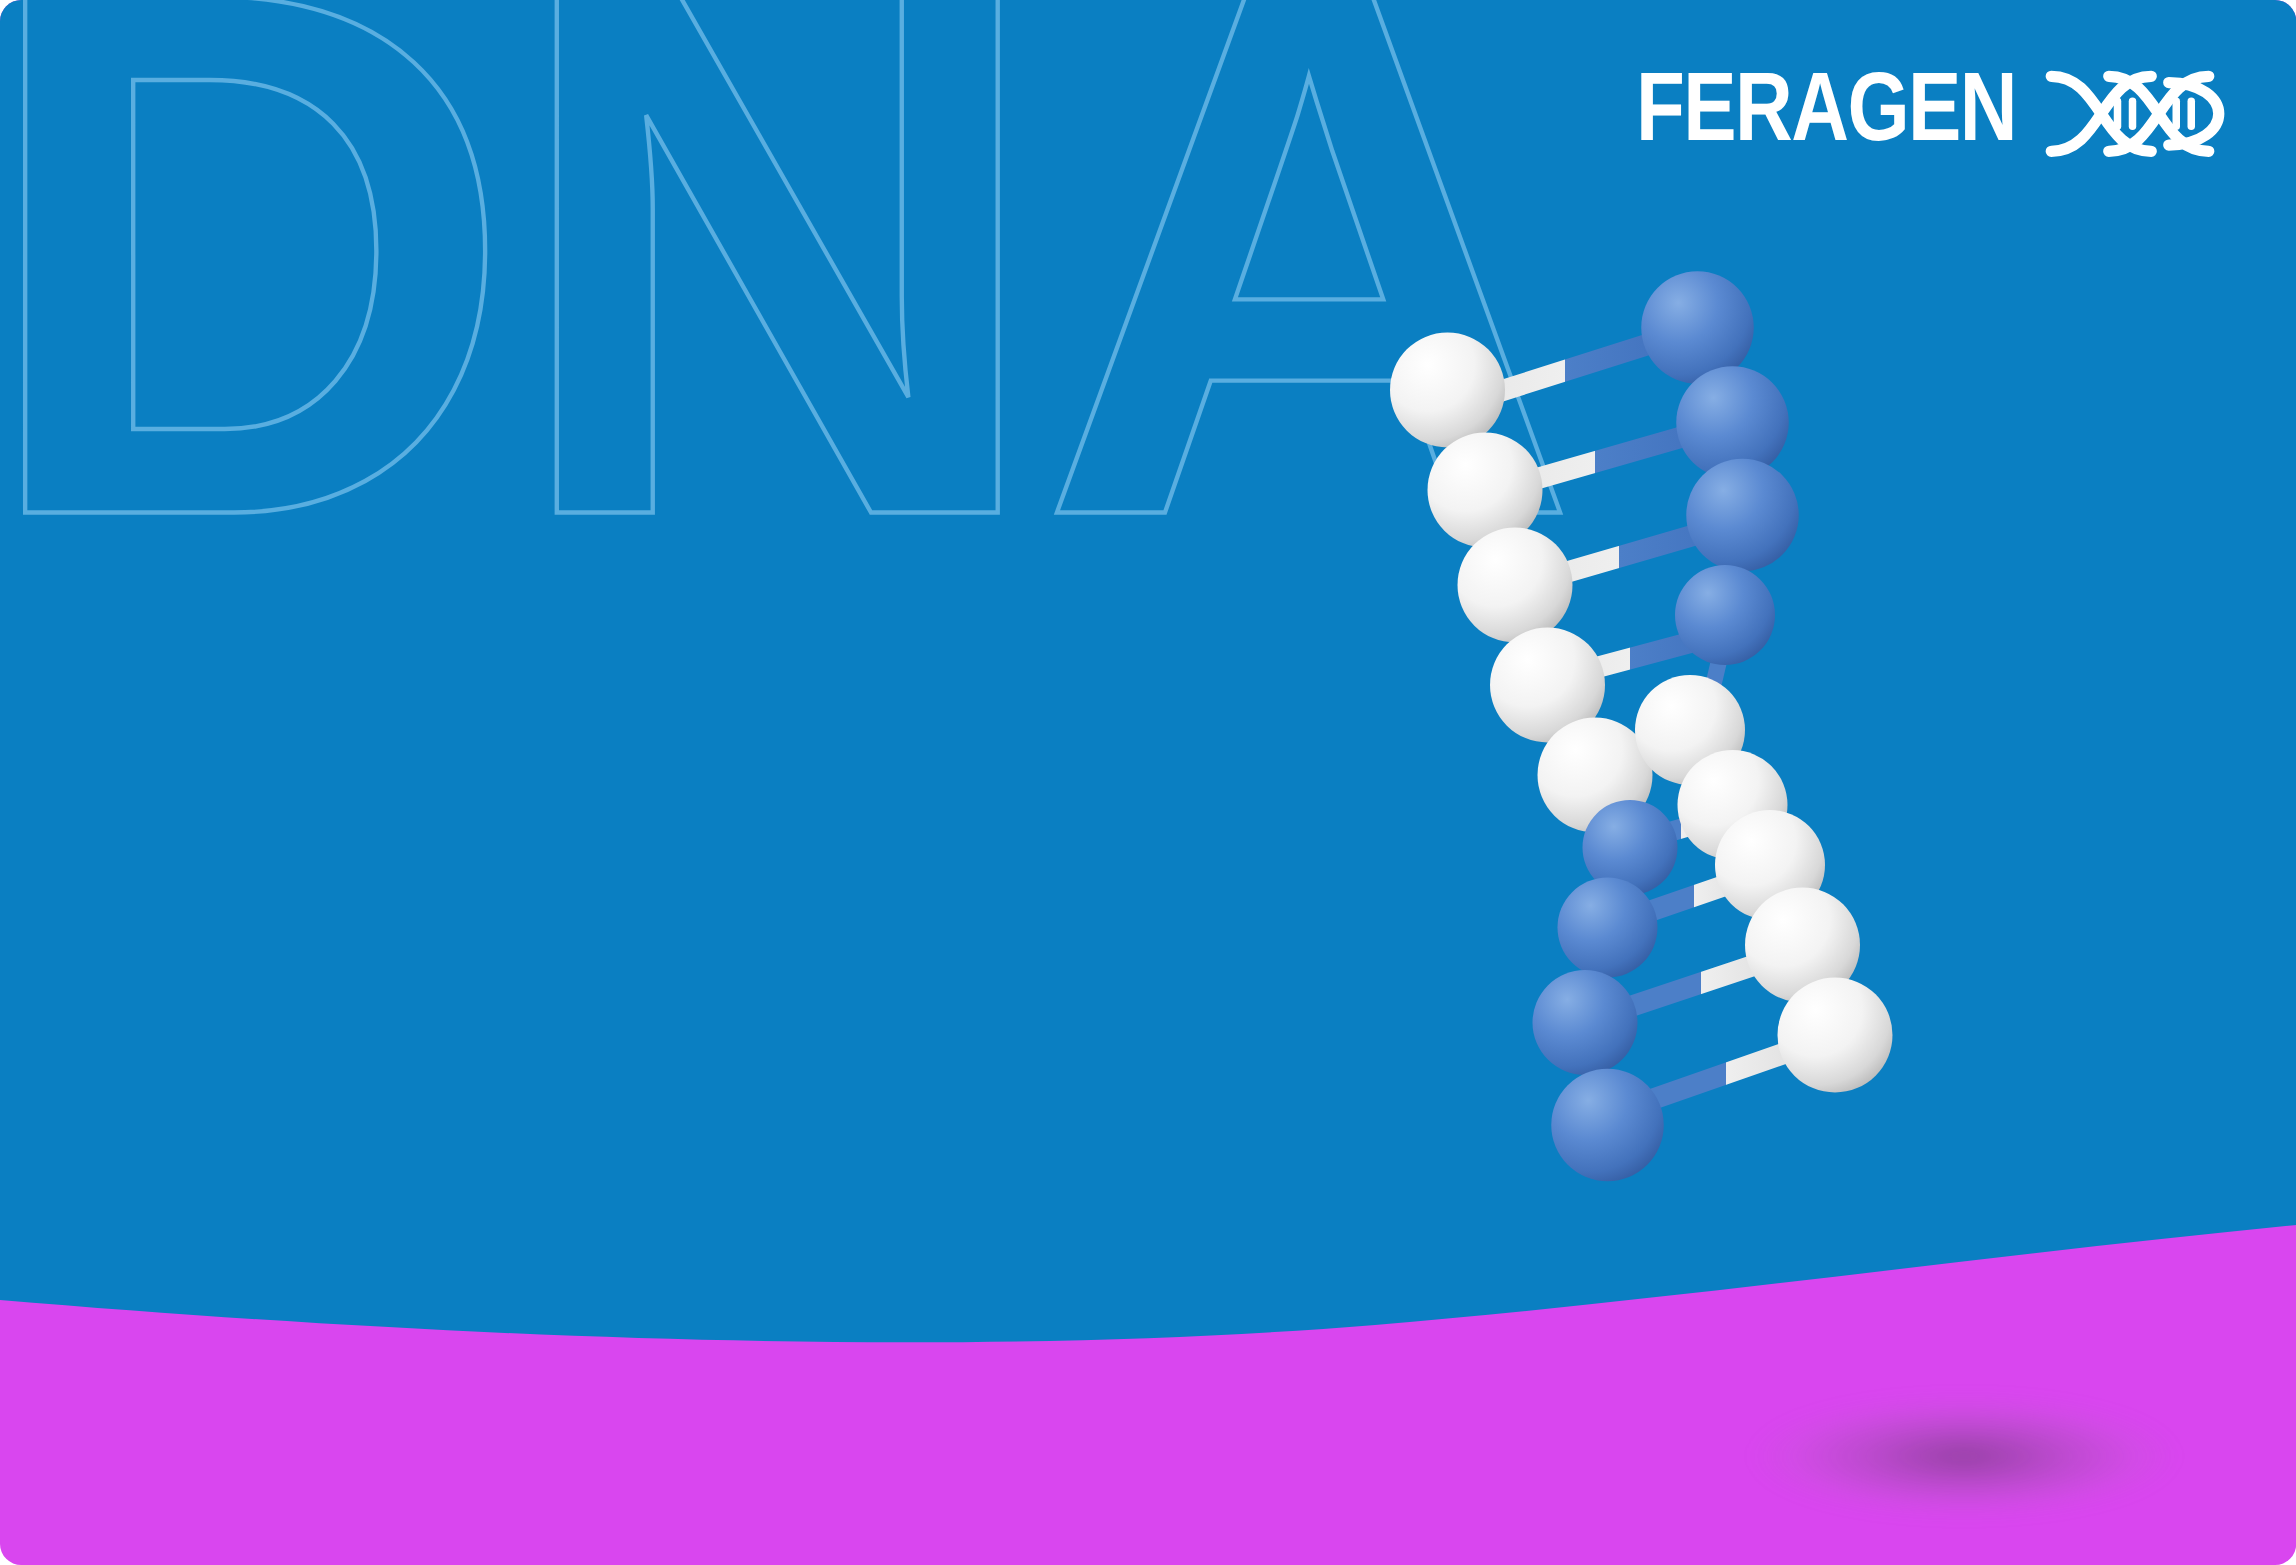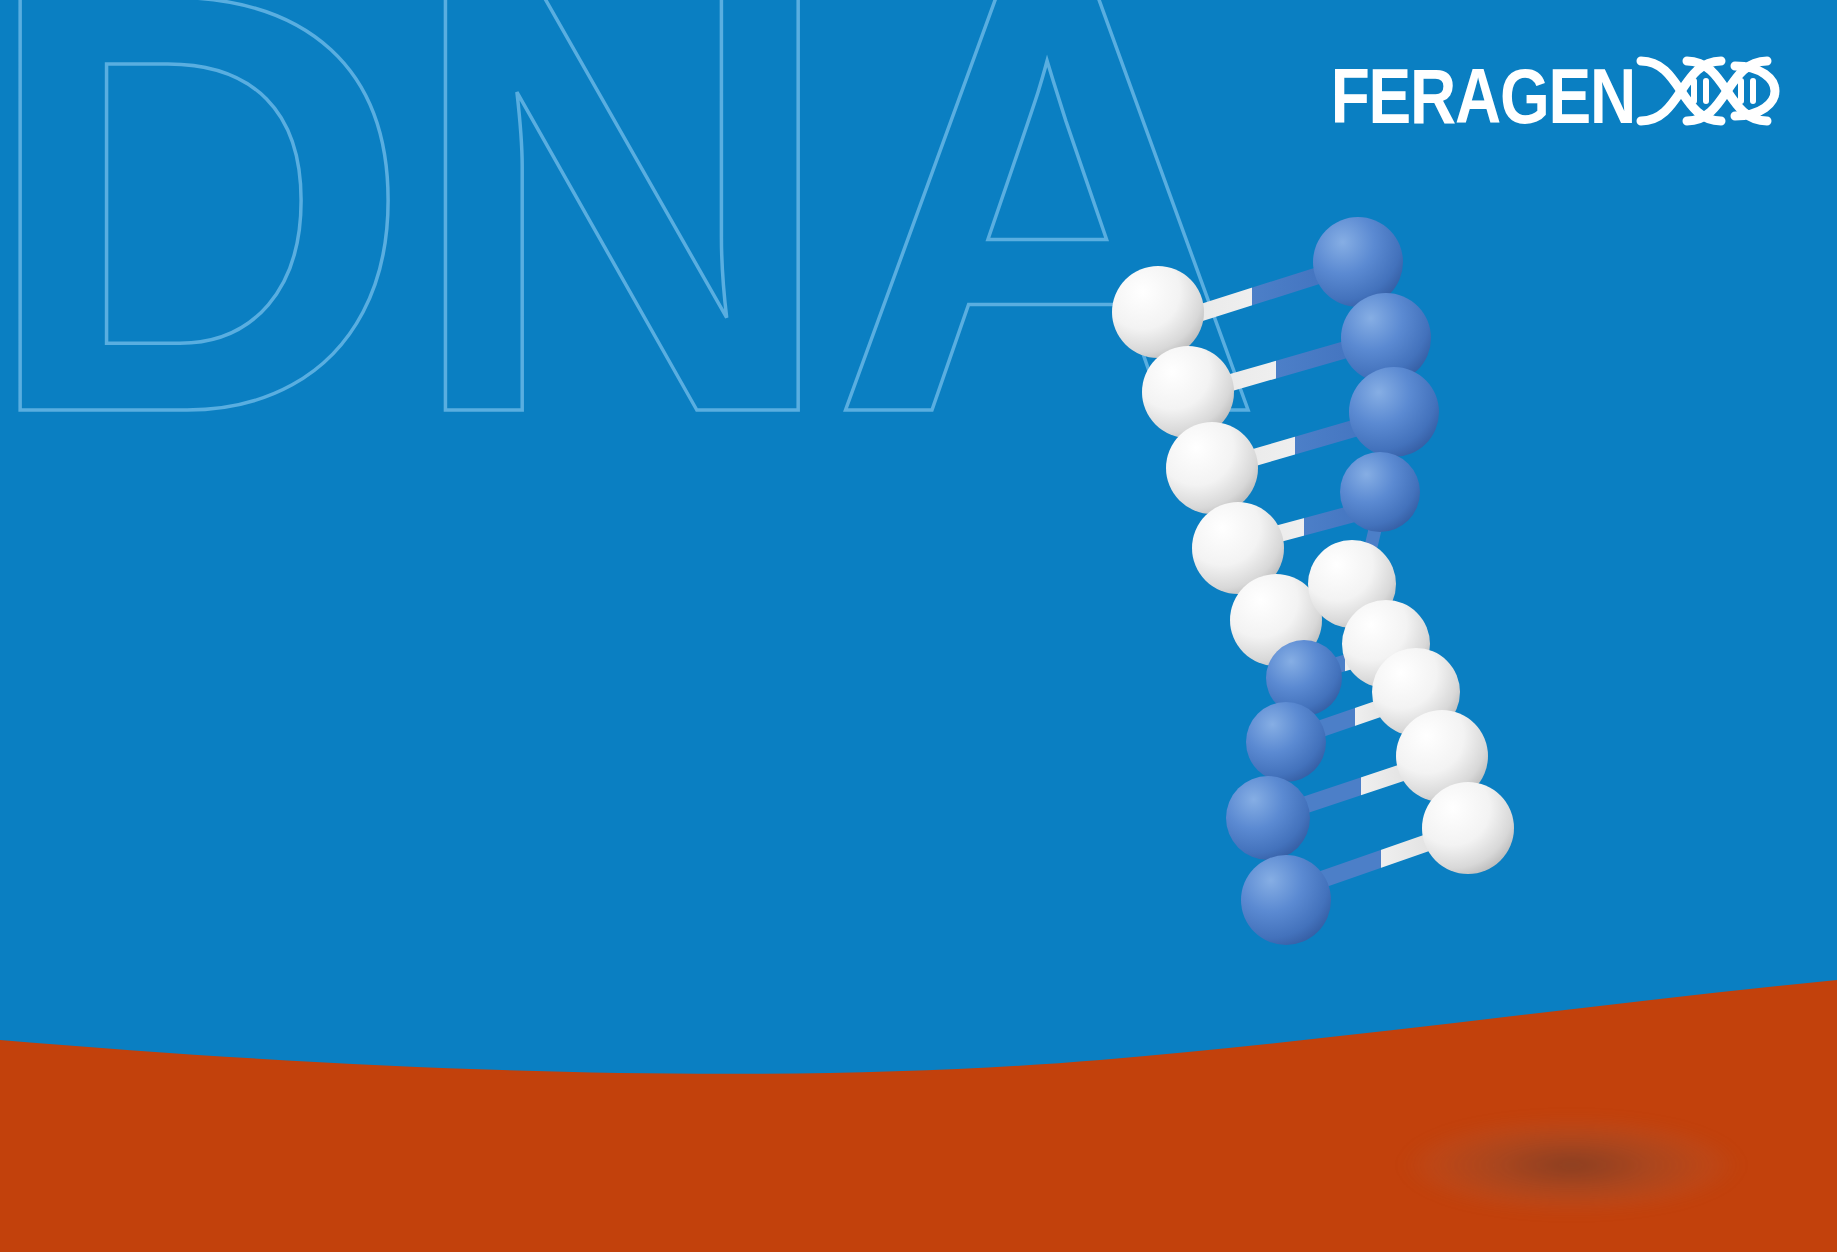--- a/index.html
+++ b/index.html
@@ -3,21 +3,22 @@
 <meta charset="utf-8">
 <style>
   html,body{margin:0;padding:0;background:#ffffff;}
   body{font-family:"Liberation Sans","DejaVu Sans",sans-serif;}
 
   #banner{
     position:relative;
     width:1837px;
     height:1252px;
     overflow:hidden;
-    background:#c2410c;
+    background:#d946ef;
+    border-radius:17px;
   }
 
   
   #blue-panel{
     position:absolute;
     inset:0;
     z-index:1;
   }
   #blue-panel svg{display:block;width:1837px;height:1252px;}
 
@@ -41,22 +42,22 @@
     stroke-width:3.5;
   }
 
   
   #logo{
     position:absolute;
     right:52px;
     top:52px;
     z-index:6;
     display:flex;
-    align-items:flex-end;
-    gap:0;
+    align-items:flex-start;
+    gap:22px;
   }
   #logo-wordmark{
     color:#ffffff;
     font-family:"Liberation Sans Narrow","Liberation Sans","DejaVu Sans Condensed",sans-serif;
     font-weight:700;
     font-size:78px;
     line-height:0.86;
     letter-spacing:-1.5px;
     transform:scaleX(0.82);
     transform-origin:right center;

